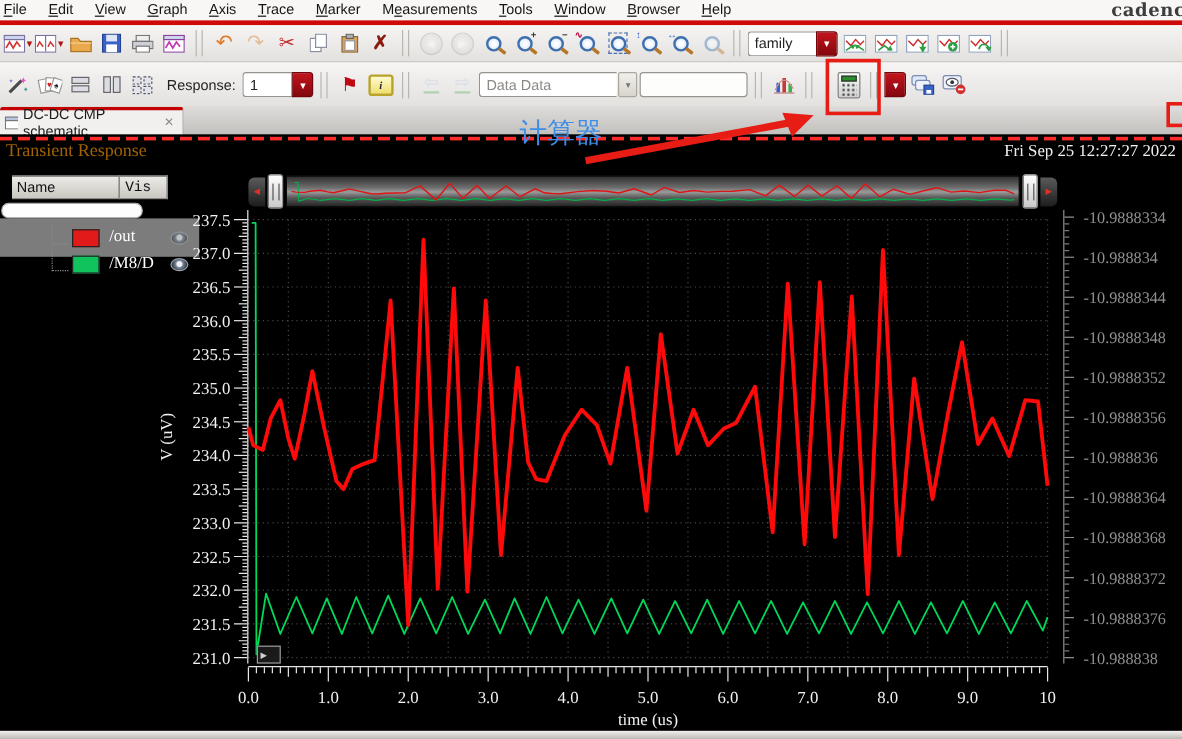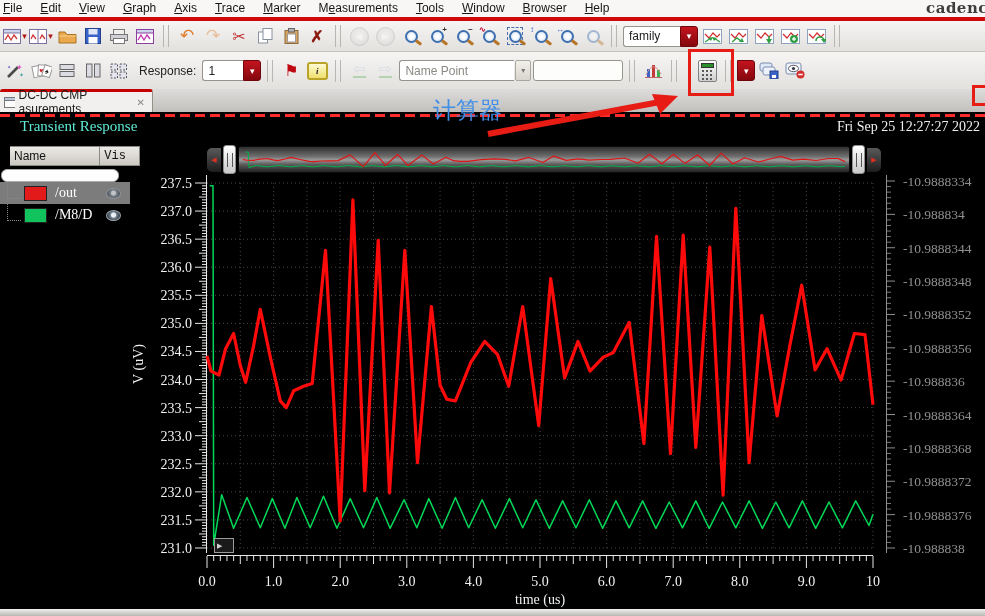--- a/index.html
+++ b/index.html
@@ -54,30 +54,30 @@
   .goarrow{font-size:15px;line-height:12px;border-bottom:2px solid #69b869;padding-bottom:1px;color:#b9c6dd;}
   
   .tabbar{position:absolute;top:89px;left:0;right:0;height:23px;
           background:linear-gradient(#dddcda,#c2c0bd);border-bottom:1px solid #9a9894;}
   .tab{position:absolute;left:0;top:0;width:148px;height:20px;background:#f1f0ee;
        border-top:3px solid #c40000;border-right:1px solid #949188;border-radius:3px 3px 0 0;
        display:flex;align-items:center;font-size:12px;color:#1b1b1b;padding-left:4px;}
   .tab .close{margin-left:auto;margin-right:7px;color:#8a8a8a;font-size:10px;}
   
   .graph{position:absolute;top:112px;left:0;width:985px;height:497px;background:#000;}
-  .gtitle{position:absolute;top:6px;left:5px;font:15px "Liberation Serif",serif;color:#5eead4;margin-left:15px;}
+  .gtitle{position:absolute;top:6px;left:5px;font:15px "Liberation Serif",serif;color:#a16207;}
   .gdate{position:absolute;top:7px;right:5px;font:14px "Liberation Serif",serif;color:#efefef;}
   .panelhead{position:absolute;top:34px;left:10px;width:130px;height:20px;display:flex;font-size:12px;color:#111;}
   .ph{background:linear-gradient(#eceae6,#cbc8c1);border:1px solid #8c8a85;border-left:none;
       display:flex;align-items:center;padding-left:4px;}
   .ph.name{width:91px;}
   .ph.vis{width:37px;font-family:Liberation Mono, monospace;}
   .hpill{position:absolute;top:57px;left:1px;width:116px;height:11px;background:#fdfdfd;
          border:1px solid #aaa;border-radius:6px;}
-  .sigrow{position:absolute;left:0;width:130px;height:22px;display:flex;align-items:center;}
+  .sigrow{position:absolute;left:0;width:130px;height:32px;display:flex;align-items:center;padding-left:36px;}
   .sigrow.sel{background:#7c7c7c;}
   .tree{width:13px;height:16px;border-left:1px dotted #8a8a8a;border-bottom:1px dotted #8a8a8a;
         margin:0 3px 6px 7px;}
   .swatch{width:21px;height:13px;margin-right:8px;border:1px solid #222;}
   .signame{font:14px "Liberation Serif",serif;color:#fff;}
   .eye{position:absolute;right:9px;width:13px;height:9px;border-radius:50%;border:1px solid #9aa2ac;
        background:radial-gradient(circle at 50% 45%,#eef2f7 0 2px,#7a8795 3px,#343d47 75%);}
   .eye.dim{opacity:.6;}
   
   .strip{position:absolute;top:34px;left:207px;width:674px;height:27px;display:flex;align-items:center;column-gap:2px;}
@@ -341,21 +341,21 @@
           <span class="note">i</span>
         </div>
         <div class="sep"></div>
         <div class="tbtn dim">
           <span class="goarrow">⇦</span>
         </div>
         <div class="tbtn dim">
           <span class="goarrow">⇨</span>
         </div>
         <div class="combo">
-          <span class="cfield ghost" style="width: 104px;">Name Point</span>
+          <span class="cfield ghost" style="width: 104px;">Data Data</span>
           <span class="cbtn2">▾</span>
         </div>
         <div class="tfield" style="width: 88px;"></div>
         <div class="sep"></div>
         <div class="tbtn">
           <svg width="19" height="17">
             <line x1="1" y1="15.5" x2="18" y2="15.5" stroke="#b66"></line>
             <rect x="3" y="7" width="3" height="8" fill="#3b62c8"></rect>
             <rect x="8" y="3" width="3" height="12" fill="#c23a3a"></rect>
             <rect x="13" y="8" width="3" height="7" fill="#3fae4e"></rect>
@@ -391,21 +391,21 @@
             <line x1="13.3" y1="12.5" x2="17.7" y2="12.5" stroke="#fff" stroke-width="1.5"></line>
           </svg>
         </div>
       </div>
     <div class="tabbar">
       <div class="tab">
         <svg width="12" height="11" style="margin-right:4px">
           <rect x="0.5" y="0.5" width="11" height="10" fill="#fff" stroke="#777"></rect>
           <rect x="0.5" y="0.5" width="11" height="3" fill="#b9c6dd" stroke="#777"></rect>
         </svg>
-        <span>DC-DC CMP asurements</span>
+        <span>DC-DC CMP schematic</span>
         <span class="close">✕</span>
       </div>
     </div>
   </div>
 
   <div class="graph" id="graph">
     <div class="gtitle">Transient Response</div>
     <div class="gdate">Fri Sep 25 12:27:27 2022</div>
     <div class="panelhead">
       <div class="ph name">Name</div>

